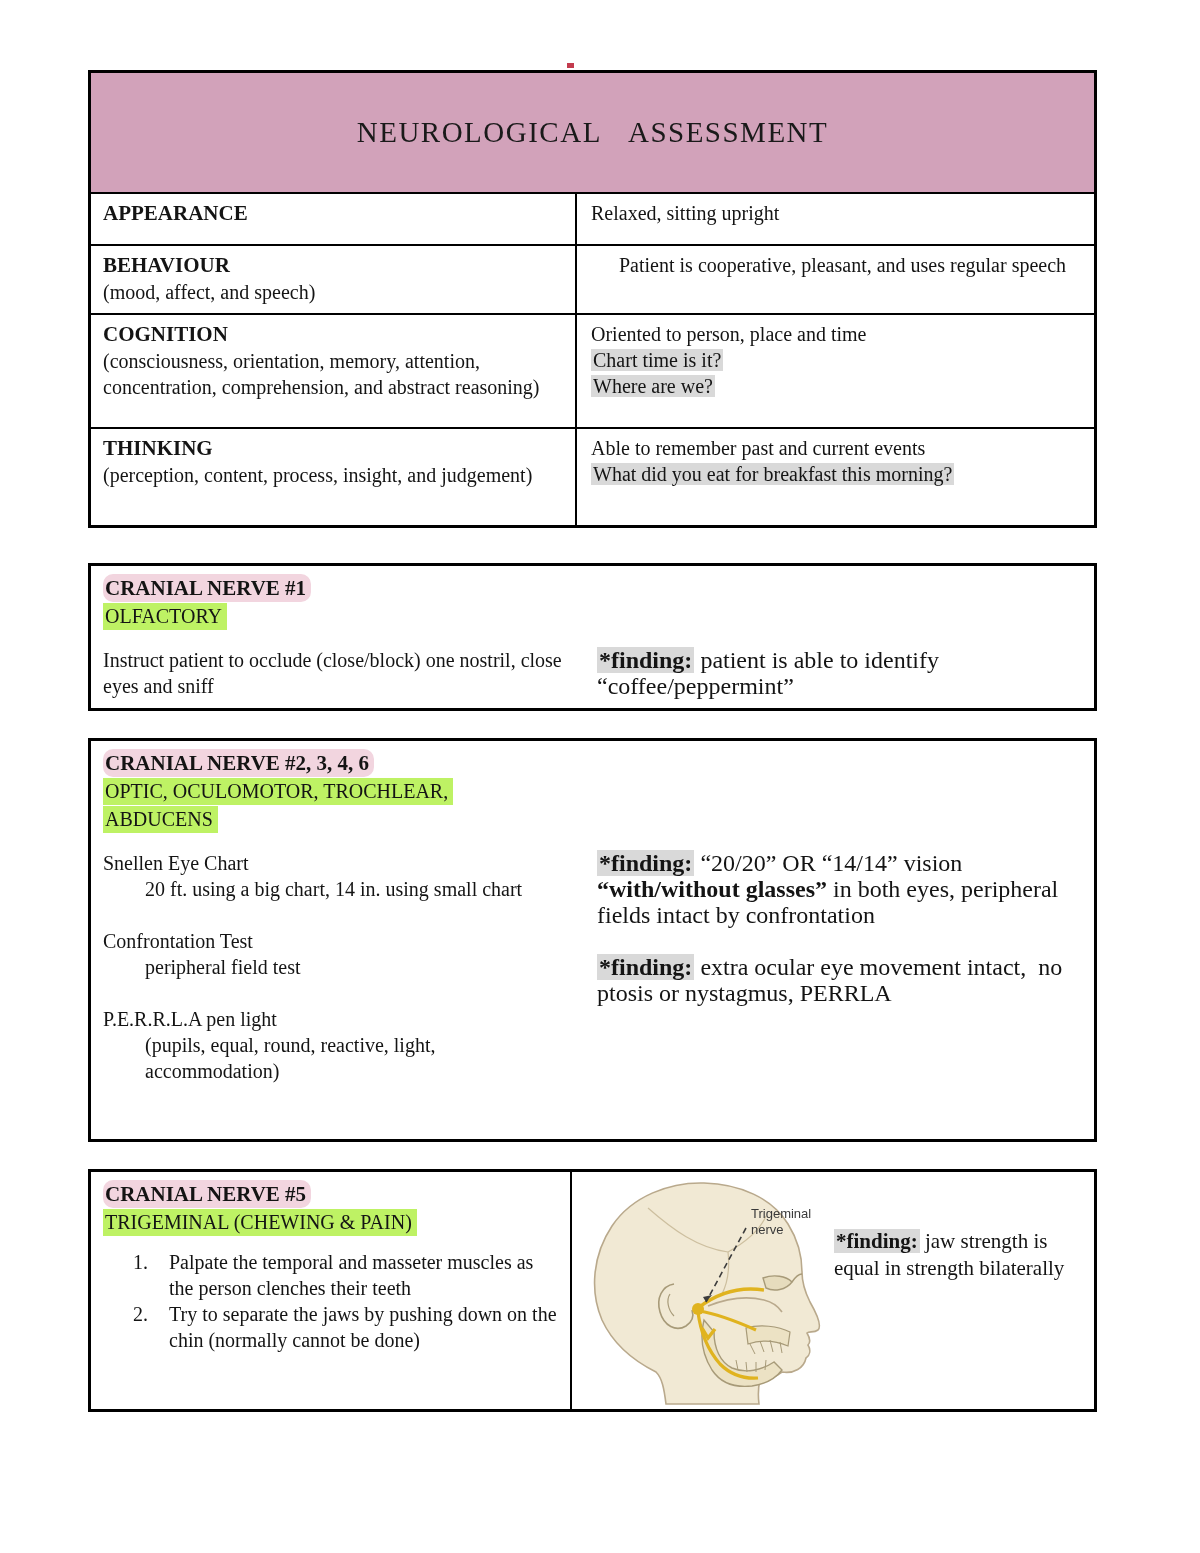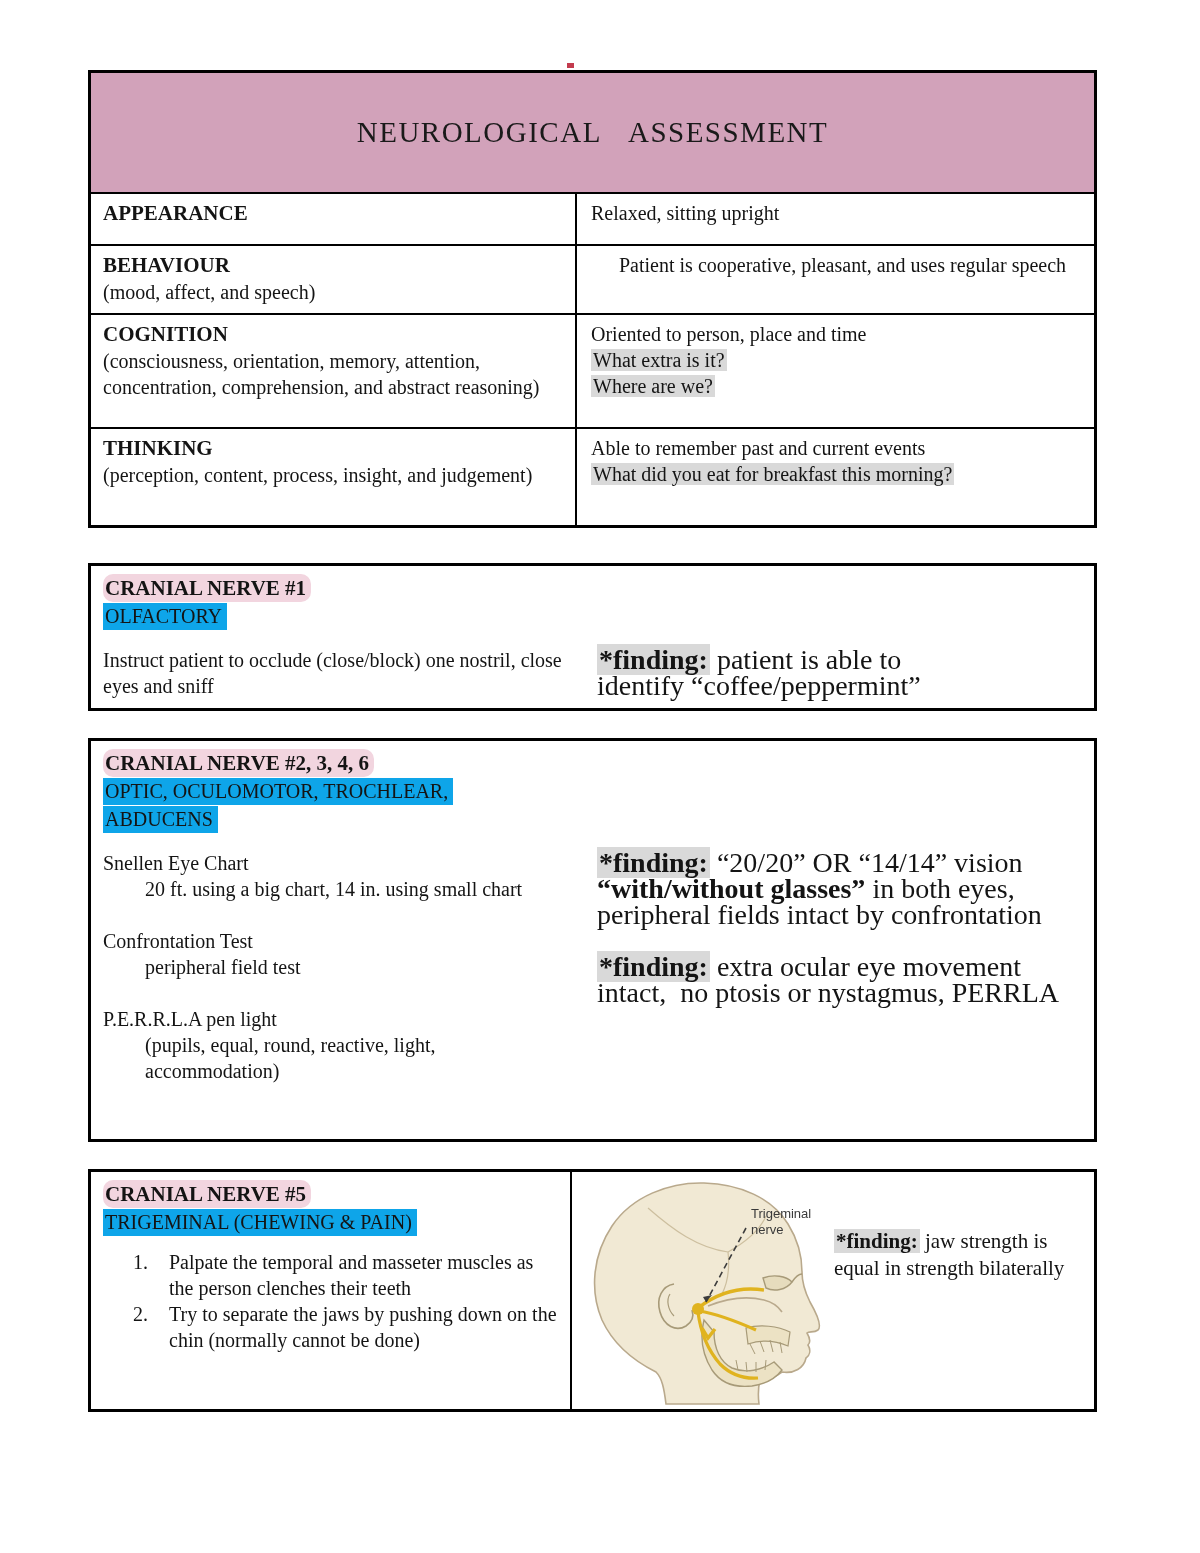--- a/index.html
+++ b/index.html
@@ -64,33 +64,33 @@
     background: #f2d5df;
     font-weight: bold;
     font-size: 21px;
     line-height: 28px;
     padding: 0 5px 0 2px;
     border-radius: 10px;
   }
   .sec-subline { line-height: 27px; }
   .sec-sub {
     display: inline-block;
-    background: #0ea5e9;
+    background: #bef264;
     font-size: 20px;
     line-height: 27px;
     padding: 0 5px 0 2px;
   }
   .cols { display: flex; margin-top: 16px; gap: 8px; }
   .col-l { width: 486px; padding-right: 24px; }
   .col-r { flex: 1; }
   #cn1-box .col-r { max-width: 372px; }
   .test-group { margin-bottom: 26px; }
   .test-name { font-size: 20px; line-height: 26px; }
   .test-detail { font-size: 20px; line-height: 26px; margin-left: 42px; }
-  .finding { font-size: 28px; line-height: 26px; }
+  .finding { font-size: 24px; line-height: 26px; }
   .finding.gap { margin-top: 26px; }
   .f-label { background: #d9d9d9; font-weight: bold; padding: 0 2px; }
   .f-text, .f-pre, .f-post { white-space: pre-wrap; }
   .f-bold { font-weight: bold; white-space: pre-wrap; }
   
   .cn5-left {
     width: 481px;
     border-right: 2px solid #000;
     padding: 8px 12px;
     overflow: hidden;
@@ -149,21 +149,21 @@
       </div>
     </div>
 
     <div class="t1-row row-cognition">
       <div class="cell-l">
         <div class="lbl">COGNITION</div>
         <div class="sub">(consciousness, orientation, memory, attention, concentration, comprehension, and abstract reasoning)</div>
       </div>
       <div class="cell-r">
         <div class="vline">Oriented to person, place and time</div>
-        <div class="vline"><span class="hl">What extra is it?</span></div>
+        <div class="vline"><span class="hl">Chart time is it?</span></div>
         <div class="vline"><span class="hl">Where are we?</span></div>
       </div>
     </div>
 
     <div class="t1-row row-thinking">
       <div class="cell-l">
         <div class="lbl">THINKING</div>
         <div class="sub">(perception, content, process, insight, and judgement)</div>
       </div>
       <div class="cell-r">

